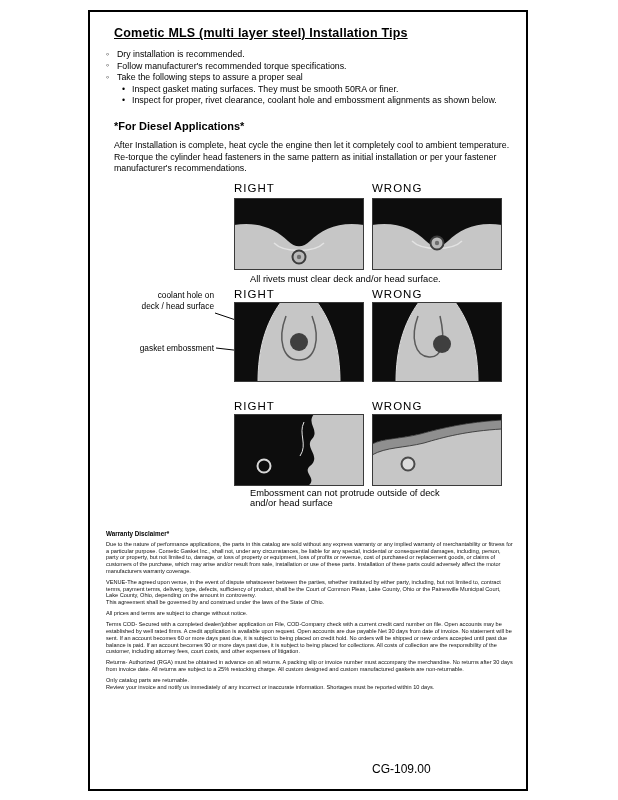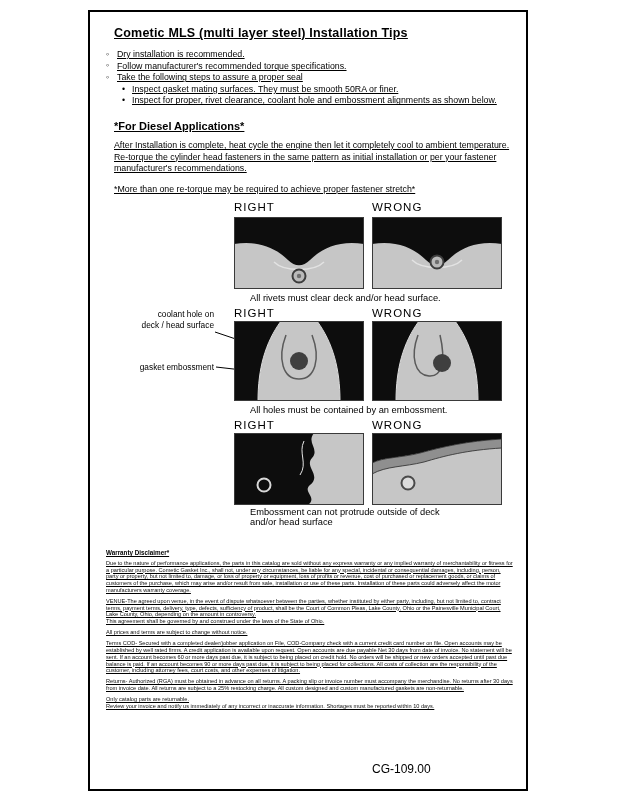--- a/index.html
+++ b/index.html
@@ -4,21 +4,21 @@
 <style>
   html,body { margin:0; padding:0; background:#ffffff; }
   .page {
     position:relative; width:618px; height:800px; background:#ffffff;
     font-family:"Liberation Sans", sans-serif; color:#000;
   }
   .frame {
     position:absolute; left:88px; top:10px; width:440px; height:781px;
     border:2px solid #000; box-sizing:border-box;
   }
-  .content { position:relative; height:100%; box-sizing:border-box; padding:12px 14px 0 16px;text-decoration:underline; }
+  .content { position:relative; height:100%; box-sizing:border-box; padding:12px 14px 0 16px; }
   .doc-title {
     font-size:12.5px; font-weight:bold; text-decoration:underline;
     margin:2px 0 0 8px; letter-spacing:.2px;
   }
   .tips { list-style:none; margin:9px 0 0 0; padding:0; font-size:8.8px; line-height:1.32; }
   .tips li { position:relative; padding-left:11px; }
   .b1::before { content:"◦"; position:absolute; left:0; top:-0.5px; }
   .b2 { margin-left:15px; }
   .b2::before { content:"•"; position:absolute; left:1px; }
   .diesel-head { font-size:11px; font-weight:bold; margin:13px 0 0 8px; }
@@ -51,21 +51,20 @@
       <ul class="tips">
         <li class="b1">Dry installation is recommended.</li>
         <li class="b1">Follow manufacturer's recommended torque specifications.</li>
         <li class="b1">Take the following steps to assure a proper seal</li>
         <li class="b2">Inspect gasket mating surfaces.  They must be smooth 50RA or finer.</li>
         <li class="b2">Inspect for proper, rivet clearance, coolant hole and embossment alignments as shown below.</li>
       </ul>
 
       <div class="diesel-head">*For Diesel Applications*</div>
       <div class="para">After Installation is complete, heat cycle the engine then let it completely cool to ambient temperature. Re-torque the cylinder head fasteners in the same pattern as initial installation or per your fastener manufacturer's recommendations.</div>
-      <div class="note">*More than one re-torque may be required to achieve proper fastener stretch*</div>
 
       <div class="diagrams">
 
         <svg class="pointer-lines" width="410" height="338" viewBox="0 0 410 338">
           <line x1="109" y1="131" x2="186" y2="157" stroke="#000" stroke-width="1"></line>
           <line x1="110" y1="166" x2="171" y2="173" stroke="#000" stroke-width="1"></line>
         </svg>
 
         <div class="dg-head" style="left:128px; top:0;">RIGHT</div>
         <div class="dg-head" style="left:266px; top:0;">WRONG</div>
@@ -113,21 +112,20 @@
             <rect width="130" height="80" fill="#c6c6c6"></rect>
             <path d="M0,0 H47 C31,22 24,48 24,80 L0,80 Z" fill="#0d0d0d"></path>
             <path d="M130,0 H83 C99,22 106,48 106,80 L130,80 Z" fill="#0d0d0d"></path>
             <path d="M47,0 C31,22 24,48 24,80" stroke="#dedede" fill="none"></path>
             <path d="M83,0 C99,22 106,48 106,80" stroke="#dedede" fill="none"></path>
             <path d="M46,14 C38,36 43,54 57,55 C70,56 74,40 68,14" fill="none" stroke="#5a5a5a" stroke-width="1.5"></path>
             <circle cx="70" cy="42" r="9" fill="#3f3f3f"></circle>
             <rect x="0.5" y="0.5" width="129" height="79" fill="none" stroke="#3a3a3a"></rect>
           </svg>
         </div>
-        <div class="dg-cap" style="top:204px;">All holes must be contained by an embossment.</div>
 
         <div class="dg-head" style="left:128px; top:218px;">RIGHT</div>
         <div class="dg-head" style="left:266px; top:218px;">WRONG</div>
         <div class="panel" style="left:128px; top:232px;">
           <svg width="130" height="72" viewBox="0 0 130 72">
             <rect width="130" height="72" fill="#c6c6c6"></rect>
             <path d="M0,0 H80 C72,10 86,16 78,25 C70,34 88,42 76,52 C68,59 84,64 74,72 L0,72 Z" fill="#0d0d0d"></path>
             <path d="M70,8 C64,20 74,30 66,42" fill="none" stroke="#e6e6e6" stroke-width="1"></path>
             <circle cx="30" cy="52" r="6.5" fill="none" stroke="#d8d8d8" stroke-width="2"></circle>
             <rect x="0.5" y="0.5" width="129" height="71" fill="none" stroke="#3a3a3a"></rect>

